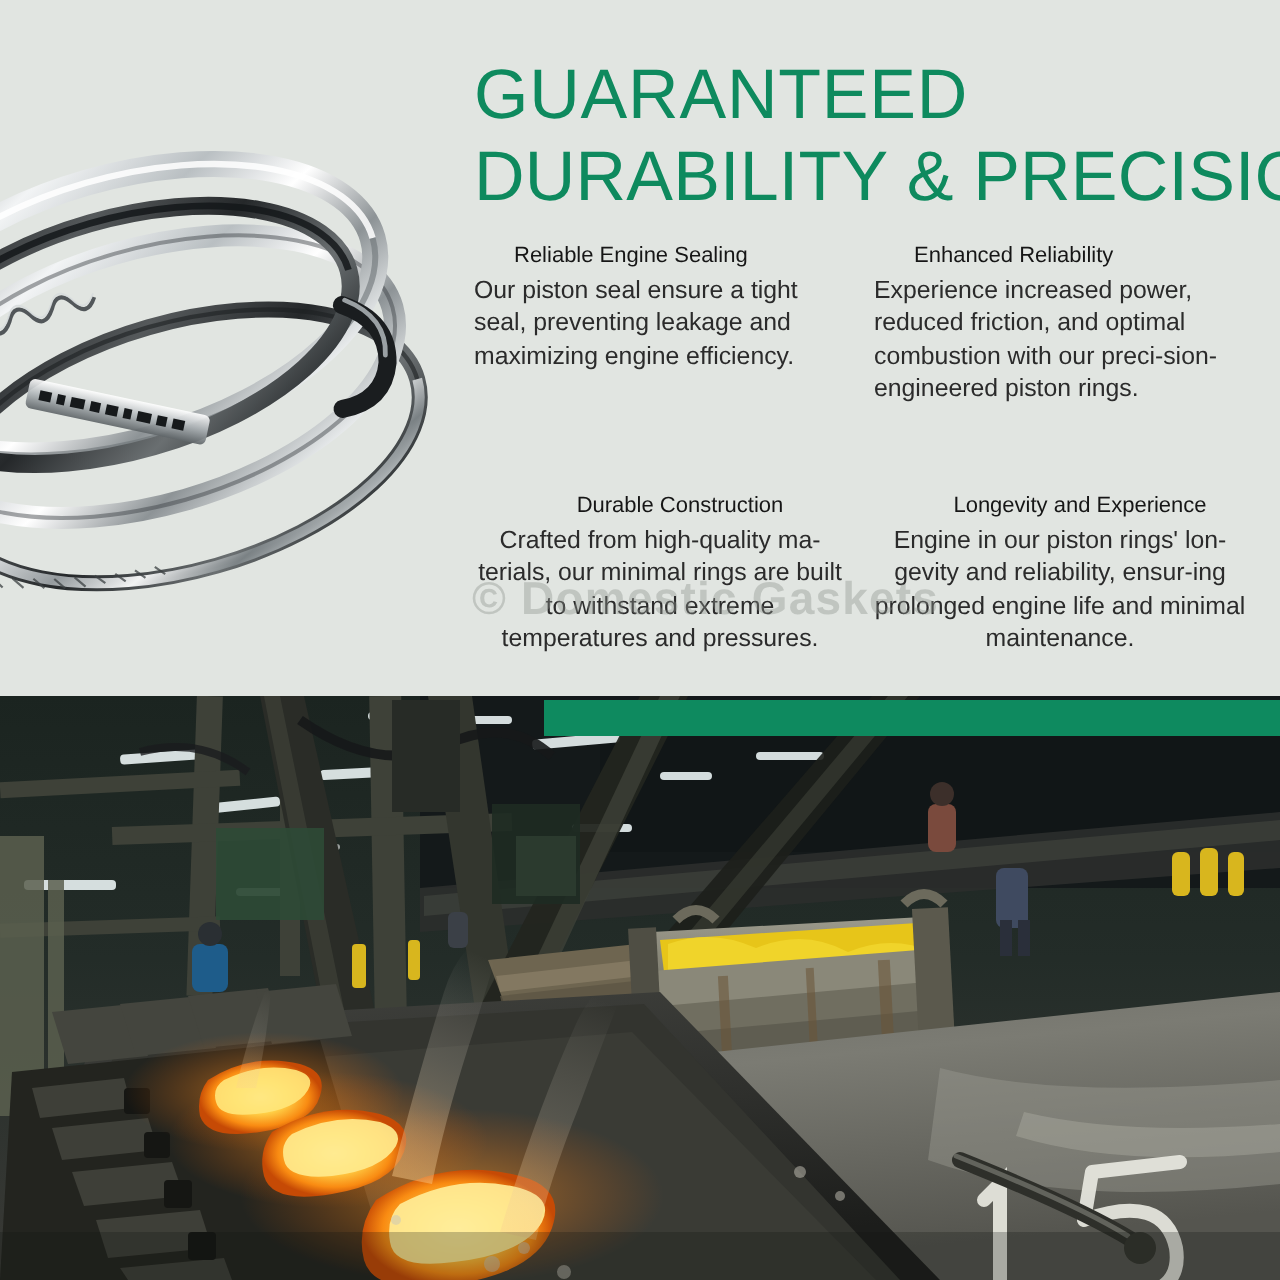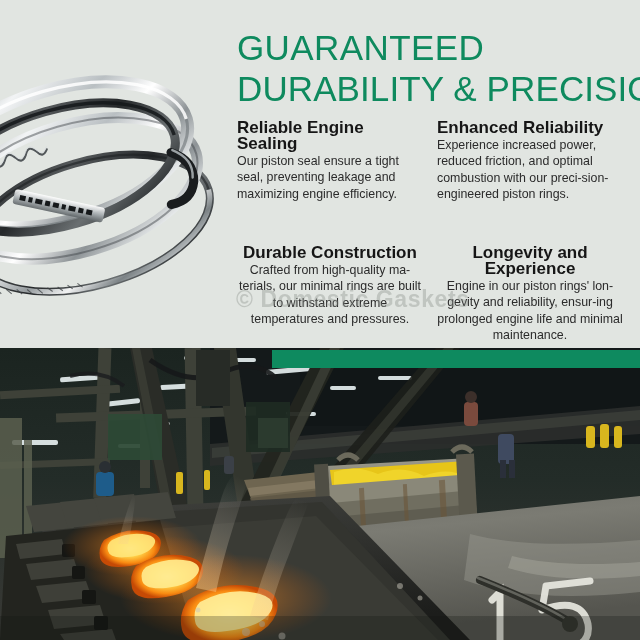--- a/index.html
+++ b/index.html
@@ -65,25 +65,26 @@
     top: 120px;
     width: 398px;
     display: grid;
     grid-template-columns: 200px 198px;
     grid-template-rows: auto auto;
     row-gap: 0px;
     column-gap: 0px;
   }
   .feature { width: 186px; }
   .feature-title {
-    font-size: 17px;
-    font-weight: bold;
+    font-size: 11px;
+    font-weight: normal;
     color: #161616;
     line-height: 16px;
     margin-bottom: 1px;
+    margin-left: 20px;
   }
   .feature-body {
     font-size: 12.4px;
     color: #2b2b2b;
     line-height: 16.3px;
   }
   #feat-durable, #feat-longevity { margin-top: 0; text-align: center; }
 
   
   #features .r2 { padding-top: 43px; }

